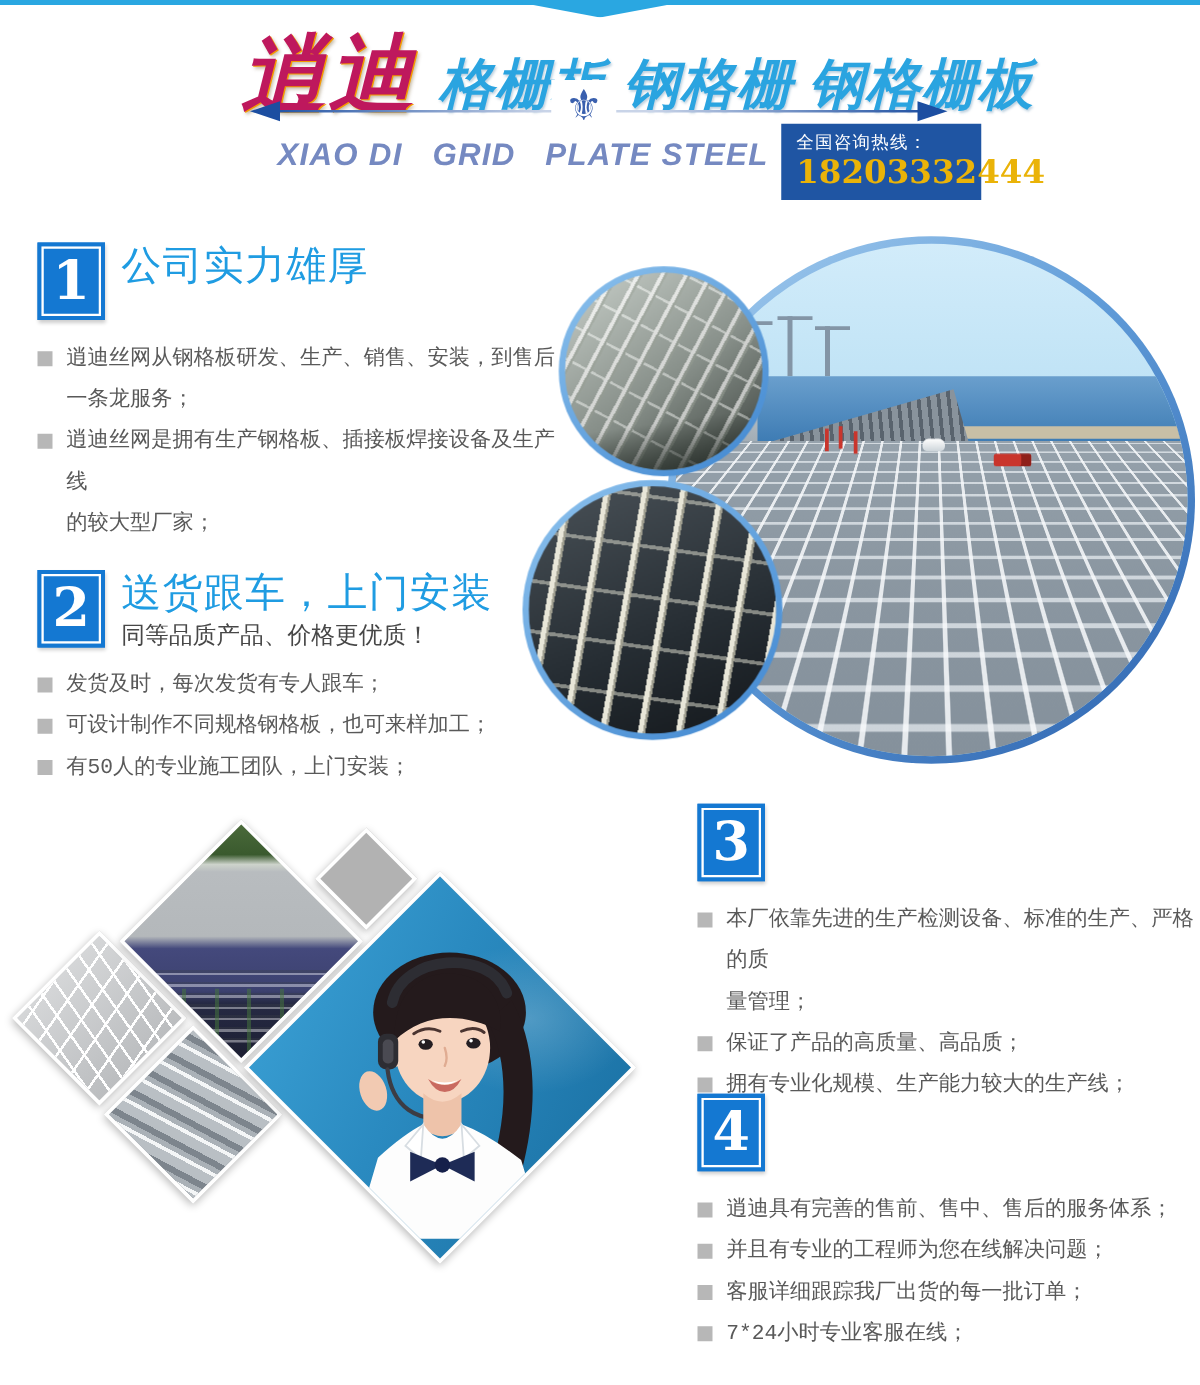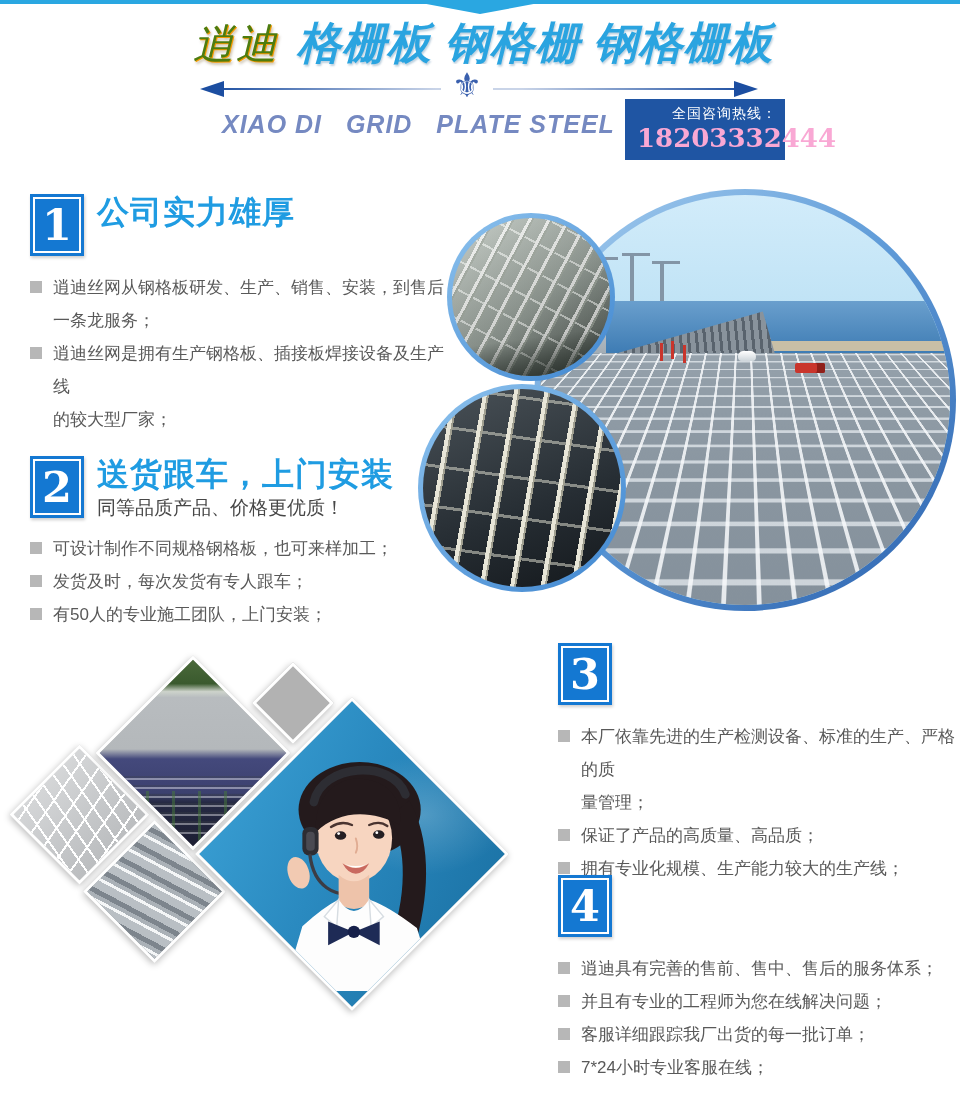--- a/index.html
+++ b/index.html
@@ -6,49 +6,49 @@
   html,body { width:960px; height:1108px; background:#fff; overflow:hidden;
     font-family:"Liberation Sans", sans-serif; position:relative; }
 
   
   .top-band { position:absolute; top:0; left:0; width:960px; height:4px; background:#2aa7e1; }
   .top-notch { position:absolute; top:0; left:405px; width:150px; height:14px; background:#2aa7e1;
     clip-path:polygon(0 0,100% 0,50% 100%); }
 
   
   .logo-row { position:absolute; left:193px; top:14px; display:flex; align-items:baseline; }
-  .logo { font-size:41px; font-weight:normal; font-style:italic; color:#4d7c0f;
+  .logo { font-size:68px; font-weight:bold; font-style:italic; color:#be185d;
     text-shadow:1px 1px 0 #f59a00, 2px 3px 3px rgba(90,60,0,.35); letter-spacing:2px; }
   .brand-title { font-size:44px; font-weight:bold; font-style:italic; color:#2aa4e0;
     margin-left:18px; letter-spacing:1px; text-shadow:1px 2px 2px rgba(20,90,140,.28); }
   .arrow-line { position:absolute; left:200px; top:81px; width:558px; height:16px; }
   .arrow-line .bar { position:absolute; left:12px; right:12px; top:7px; height:2px;
     background:linear-gradient(90deg,#1c4ea1,#c9d4e8 42%,#c9d4e8 58%,#1c4ea1); }
   .ah { position:absolute; top:0; width:0; height:0; border-top:8px solid transparent; border-bottom:8px solid transparent; }
   .ah-l { left:0; border-right:24px solid #1c4ea1; }
   .ah-r { right:0; border-left:24px solid #1c4ea1; }
   .ornament { position:absolute; left:441px; top:64px; width:52px; text-align:center;
     font-size:34px; color:#3a60ae; background:#fff; line-height:42px; z-index:2; }
   .latin { position:absolute; left:222px; top:110px; font-size:25px; font-weight:bold; font-style:italic;
     color:#7589c1; letter-spacing:1px; white-space:pre; }
   .phone-box { position:absolute; left:625px; top:99px; width:160px; background:#1f55a3; padding:6px 8px 7px 12px; }
-  .phone-label { color:#fff; font-size:14px; letter-spacing:1px;text-align:right; }
-  .phone-number { color:#f9a8d4; font-size:26px; font-weight:bold; font-family:"DejaVu Serif", serif; line-height:30px; }
+  .phone-label { color:#fff; font-size:14px; letter-spacing:1px; }
+  .phone-number { color:#eab308; font-size:26px; font-weight:bold; font-family:"DejaVu Serif", serif; line-height:30px; }
 
   
   .sec-header { position:absolute; display:flex; gap:13px; }
   .num-box { width:54px; height:62px; background:#1478d2; border:3px solid #1478d2;
     box-shadow:inset 0 0 0 2px #fff, 1px 2px 3px rgba(0,0,0,.2); color:#fff;
     font-family:"DejaVu Serif", serif; font-size:43px; font-weight:bold;
     display:flex; align-items:center; justify-content:center; flex:none; }
-  .sec-title { font-size:32px; font-weight:bold; color:#1f9ce2; line-height:36px; letter-spacing:1px; }
+  .sec-title { font-size:32px; font-weight:normal; color:#1f9ce2; line-height:36px; letter-spacing:1px; }
   .sec-sub { font-size:19px; color:#474747; margin-top:3px; }
   .blist { position:absolute; }
   .bullet { position:relative; padding-left:23px; font-size:17px; line-height:33px;
-    color:#595959; white-space:pre-line; }
+    color:#595959; white-space:pre-line;font-family:Liberation Mono, monospace; }
   .bsq { position:absolute; left:0; top:10px; width:12px; height:12px; background:#b7b7b7; }
 
   
   .ring { position:absolute; border-radius:50%; }
   .ring-inner { width:100%; height:100%; border-radius:50%; overflow:hidden; position:relative; }
   .big-circle { left:534px; top:189px; width:422px; height:422px; padding:6px; z-index:1;
     background:linear-gradient(140deg,#a9d0f0 0%,#5f9bd8 45%,#2c62ae 100%); }
   .big-circle .ring-inner { background:linear-gradient(#d2ecfa 0%,#bee2f5 30%,#aad6ef 45%); }
   .quay { position:absolute; left:6%; width:52%; top:126px; height:32px;
     background:linear-gradient(#bac3ca,#a3adb5); }
@@ -151,22 +151,22 @@
 </div>
 
 <div class="sec-header" style="left:30px; top:456px;">
   <div class="num-box">2</div>
   <div>
     <div class="sec-title">送货跟车，上门安装</div>
     <div class="sec-sub">同等品质产品、价格更优质！</div>
   </div>
 </div>
 <div class="blist" style="left:30px; top:532px; width:416px;">
+  <div class="bullet"><span class="bsq"></span><span>发货及时，每次发货有专人跟车；</span></div>
   <div class="bullet"><span class="bsq"></span><span>可设计制作不同规格钢格板，也可来样加工；</span></div>
-  <div class="bullet"><span class="bsq"></span><span>发货及时，每次发货有专人跟车；</span></div>
   <div class="bullet"><span class="bsq"></span><span>有50人的专业施工团队，上门安装；</span></div>
 </div>
 
 <div class="sec-header" style="left:558px; top:643px;">
   <div class="num-box">3</div>
 </div>
 <div class="blist" style="left:558px; top:720px; width:404px;">
   <div class="bullet"><span class="bsq"></span><span>本厂依靠先进的生产检测设备、标准的生产、严格的质
 量管理；</span></div>
   <div class="bullet"><span class="bsq"></span><span>保证了产品的高质量、高品质；</span></div>

